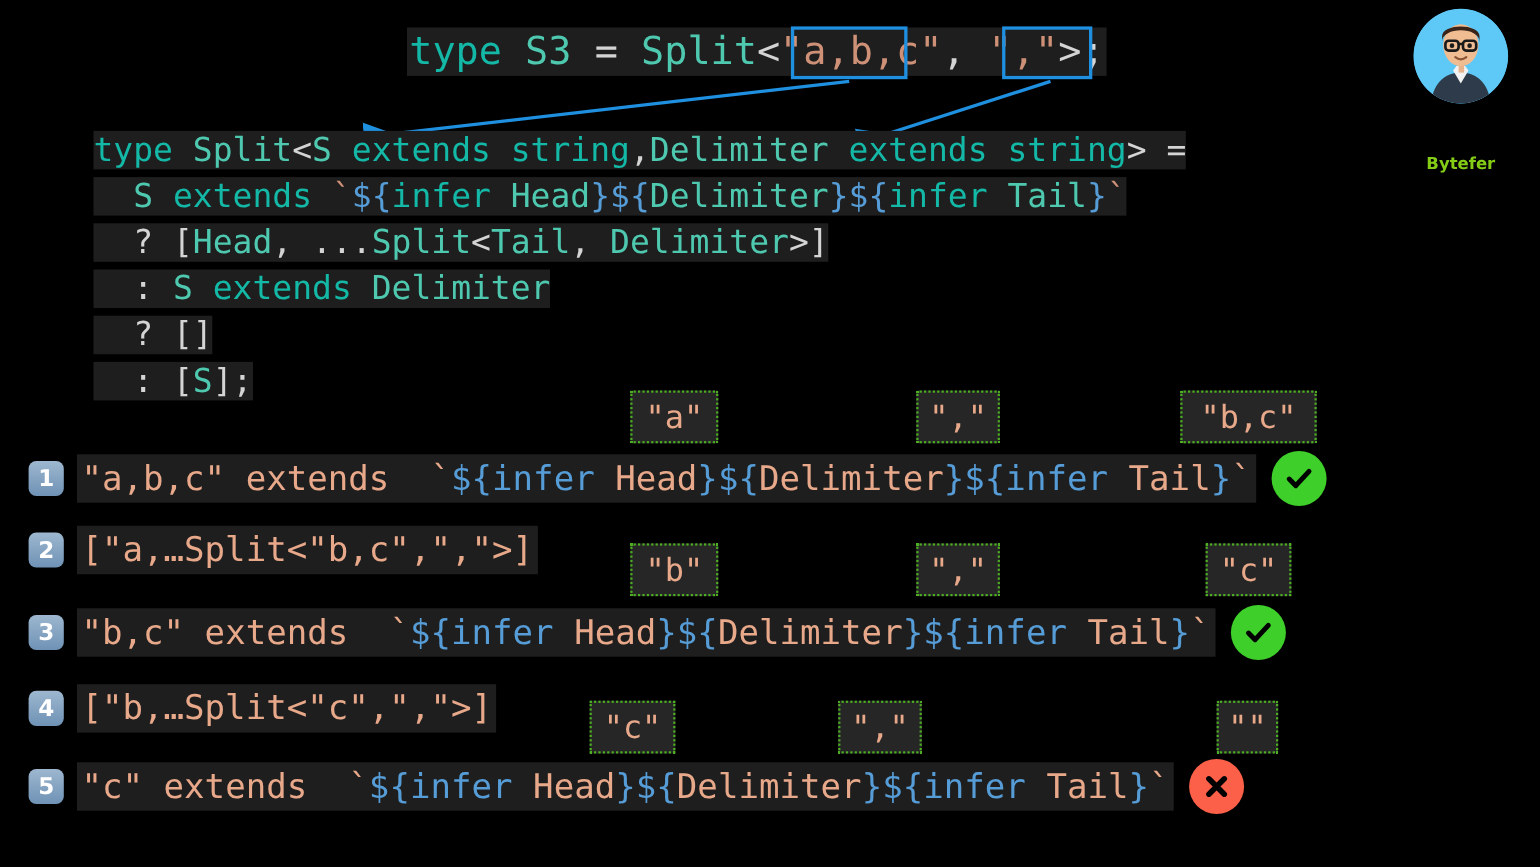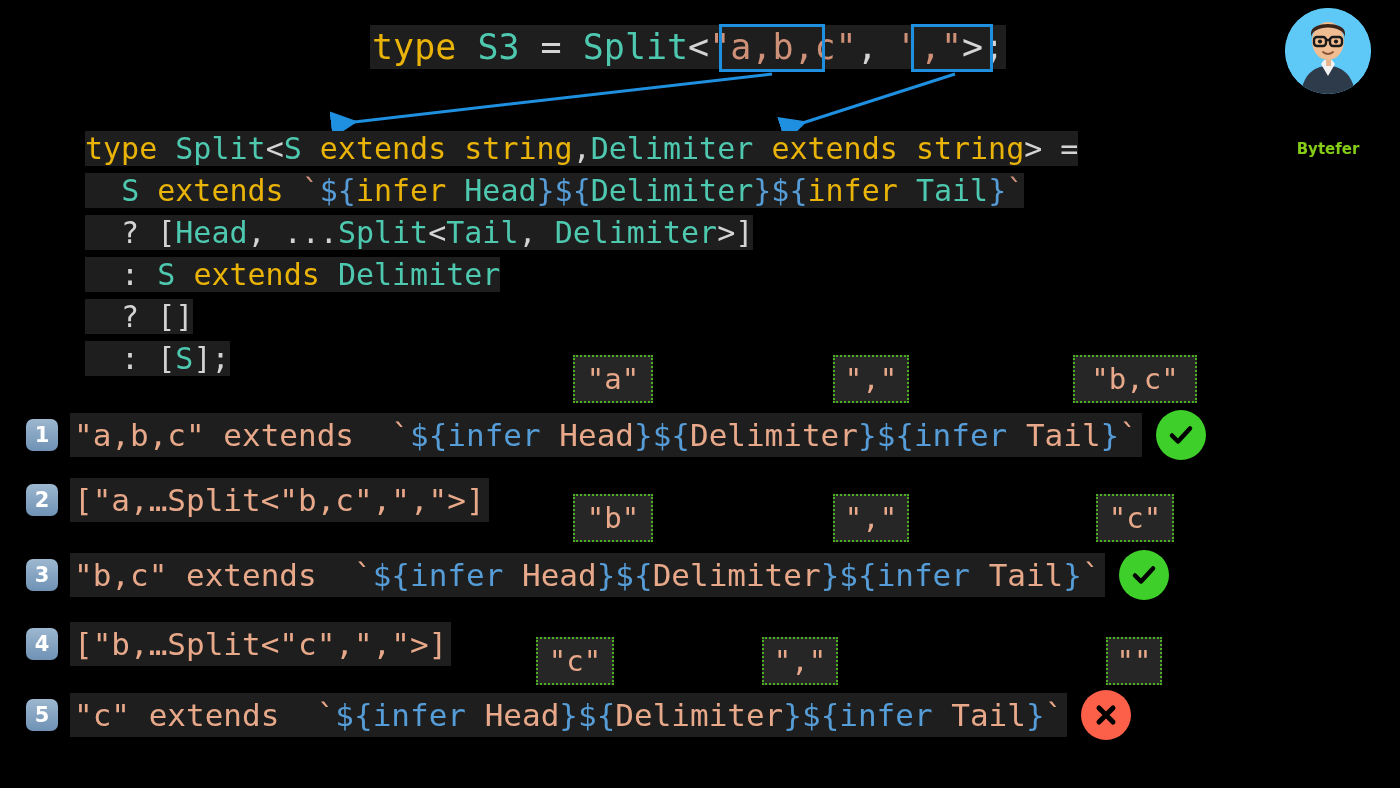--- a/index.html
+++ b/index.html
@@ -9,21 +9,21 @@
   }
   body {
     width: 1400px;
     height: 788px;
     position: relative;
     overflow: hidden;
     font-family: "DejaVu Sans Mono", "Liberation Mono", monospace;
   }
 
   
-  .kw   { color: #eab308; }   
+  .kw   { color: #14b8a6; }   
   .ty   { color: #4ec9b0; text-align: center; }   
   .str  { color: #ce9178; }   
   .pun  { color: #d4d4d4; }   
   .blue { color: #569cd6; }
   .sal  { color: #e8a88a; }   
   .sblu { color: #569cd6; }
 
   
   #header-code {
     position: absolute;
@@ -47,21 +47,21 @@
   #hl-box-s3 { left: 719px; top: 24px; width: 106px; height: 48px; }
   #hl-box-delim { left: 911px; top: 24px; width: 82px; height: 48px; }
 
   
   #arrows { position: absolute; left: 0; top: 0; width: 1400px; height: 788px; pointer-events: none; }
 
   
   #split-def {
     position: absolute;
     left: 85px;
-    top: 128px;
+    top: 116px;
     font-size: 30px;
     line-height: 42px;
     white-space: pre;
   }
   #split-def .line { display: block; }
   #split-def .line > span.seg { background: #1e1e1e; }
 
   
   .chip {
     position: absolute;

